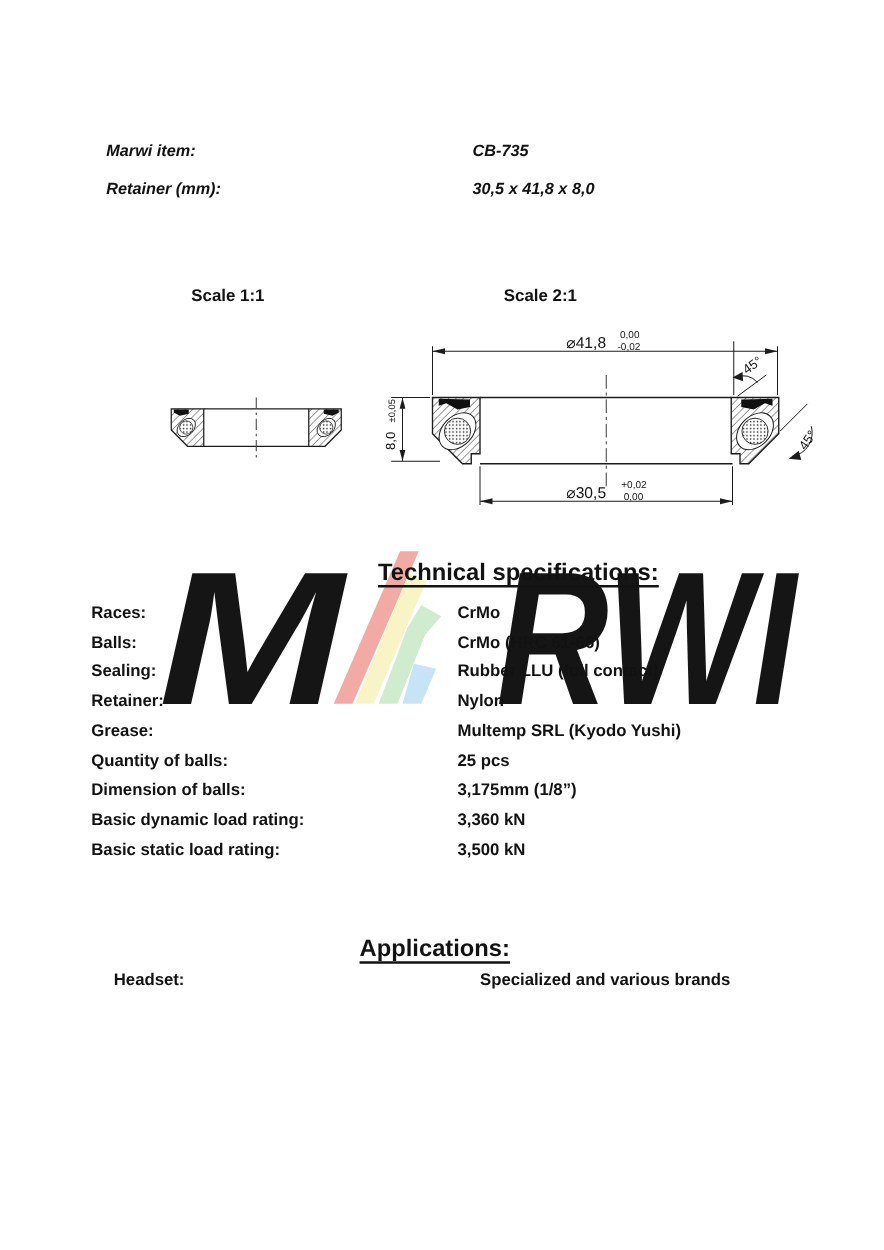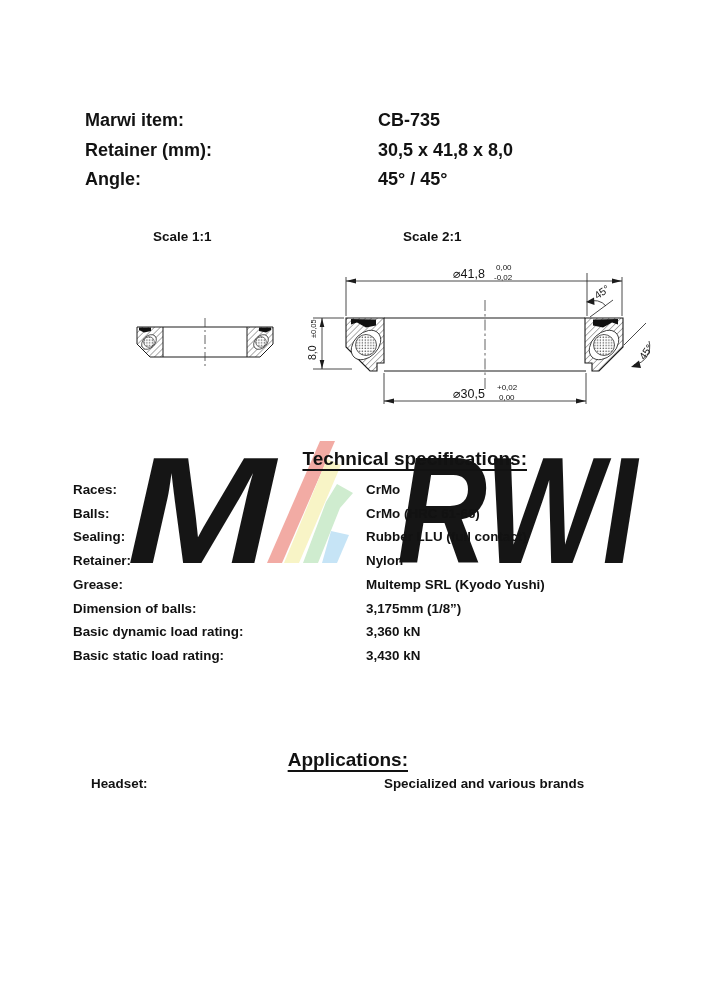--- a/index.html
+++ b/index.html
@@ -5,21 +5,21 @@
   html,body{margin:0;padding:0;background:#ffffff;}
   .page{
     position:relative;width:707px;height:1000px;background:#ffffff;
     font-family:"Liberation Sans","DejaVu Sans",sans-serif;color:#121212;overflow:hidden;
   }
   
   .watermark{position:absolute;left:125px;top:437px;width:530px;height:132px;z-index:0;}
   .watermark svg{overflow:visible;}
   
   .hdr{position:absolute;left:85px;top:106px;z-index:1;}
-  .hdr .row{height:29.5px;line-height:29.5px;font-size:18px;font-weight:bold;}
+  .hdr .row{height:29.5px;line-height:29.5px;font-size:13px;font-weight:bold;font-style:italic;}
   .hdr .lbl{display:inline-block;width:293px;}
   
   .scale-lbl{position:absolute;width:90px;text-align:left;font-size:13.5px;font-weight:bold;z-index:1;}
   
   .drawings{position:absolute;left:0;top:220px;width:707px;height:200px;z-index:1;}
   svg text{font-family:"Liberation Sans","DejaVu Sans",sans-serif;fill:#151515;}
   
   .heading{position:absolute;z-index:1;text-align:right;font-size:19px;font-weight:bold;
     text-decoration:underline;text-decoration-thickness:2.2px;text-underline-offset:4px;}
   #tech-heading{left:127px;top:448px;width:400px;}
@@ -47,23 +47,20 @@
       <polygon points="197,126 212,126 224,98 206,94" fill="#c6e4f6"></polygon>
     </svg>
   </div>
 
   <div class="hdr">
     <div class="row">
       <span class="lbl">Marwi item:</span><span class="val">CB-735</span>
     </div>
     <div class="row">
       <span class="lbl">Retainer (mm):</span><span class="val">30,5 x 41,8 x 8,0</span>
-    </div>
-    <div class="row">
-      <span class="lbl">Angle:</span><span class="val">45° / 45°</span>
     </div>
   </div>
 
   <div class="scale-lbl" style="left:153px;top:229px;">Scale 1:1</div>
   <div class="scale-lbl" style="left:403px;top:229px;">Scale 2:1</div>
 
   <svg class="drawings" viewBox="0 220 707 200">
     <defs>
       <pattern id="hatch" width="4.2" height="4.2" patternUnits="userSpaceOnUse" patternTransform="rotate(45)">
         <line x1="0" y1="0" x2="0" y2="4.2" stroke="#2a2a2a" stroke-width="0.75"></line>
@@ -153,23 +150,24 @@
   </svg>
 
   <div class="heading" id="tech-heading">Technical specifications:</div>
 
   <div class="speclist">
     <div class="row"><span class="lbl">Races:</span><span class="val">CrMo</span></div>
     <div class="row"><span class="lbl">Balls:</span><span class="val">CrMo (HRC 61-66)</span></div>
     <div class="row"><span class="lbl">Sealing:</span><span class="val">Rubber LLU (full contact)</span></div>
     <div class="row"><span class="lbl">Retainer:</span><span class="val">Nylon</span></div>
     <div class="row"><span class="lbl">Grease:</span><span class="val">Multemp SRL (Kyodo Yushi)</span></div>
+    <div class="row"><span class="lbl">Quantity of balls:</span><span class="val">25 pcs</span></div>
     <div class="row"><span class="lbl">Dimension of balls:</span><span class="val">3,175mm (1/8”)</span></div>
     <div class="row"><span class="lbl">Basic dynamic load rating:</span><span class="val">3,360 kN</span></div>
-    <div class="row"><span class="lbl">Basic static load rating:</span><span class="val">3,430 kN</span></div>
+    <div class="row"><span class="lbl">Basic static load rating:</span><span class="val">3,500 kN</span></div>
   </div>
 
   <div class="heading" id="apps-heading">Applications:</div>
 
   <div class="applist">
     <div class="row"><span class="lbl">Headset:</span><span class="val">Specialized and various brands</span></div>
   </div>
 
 </div>
 

